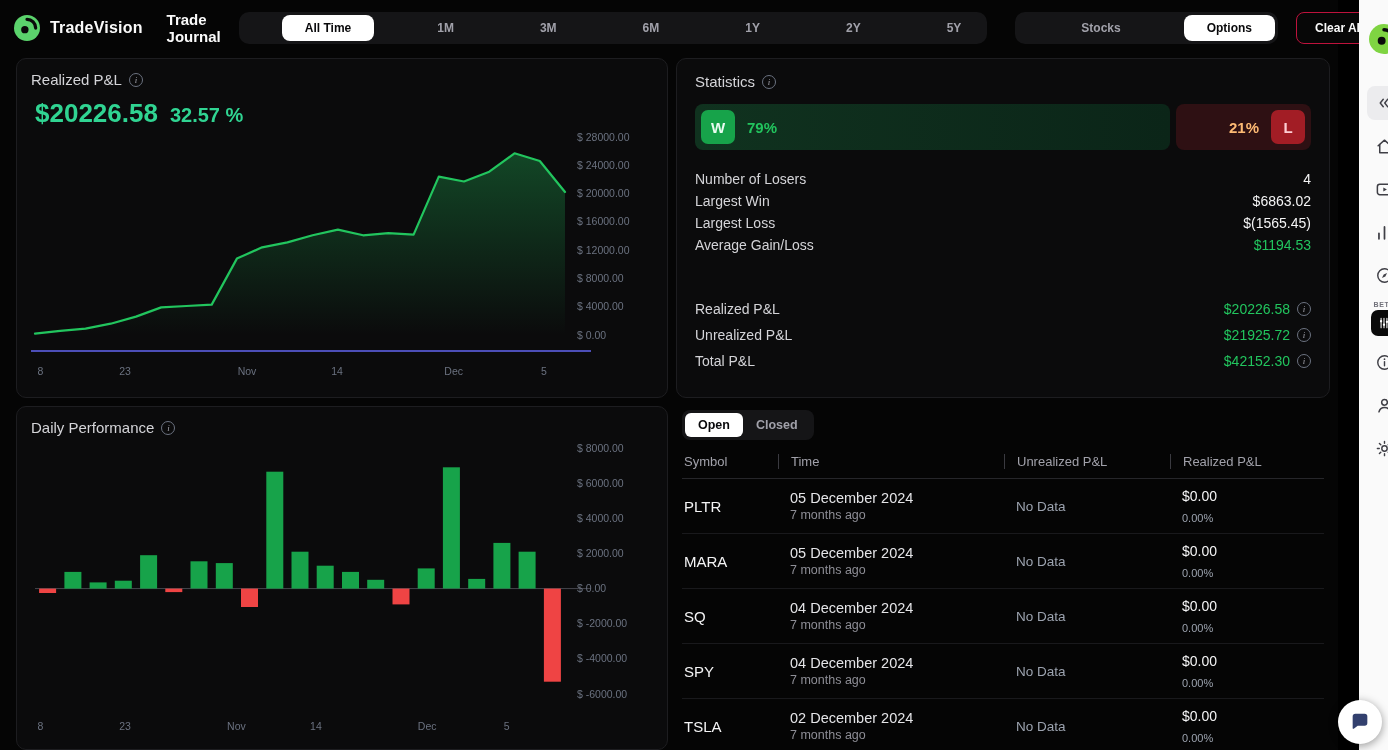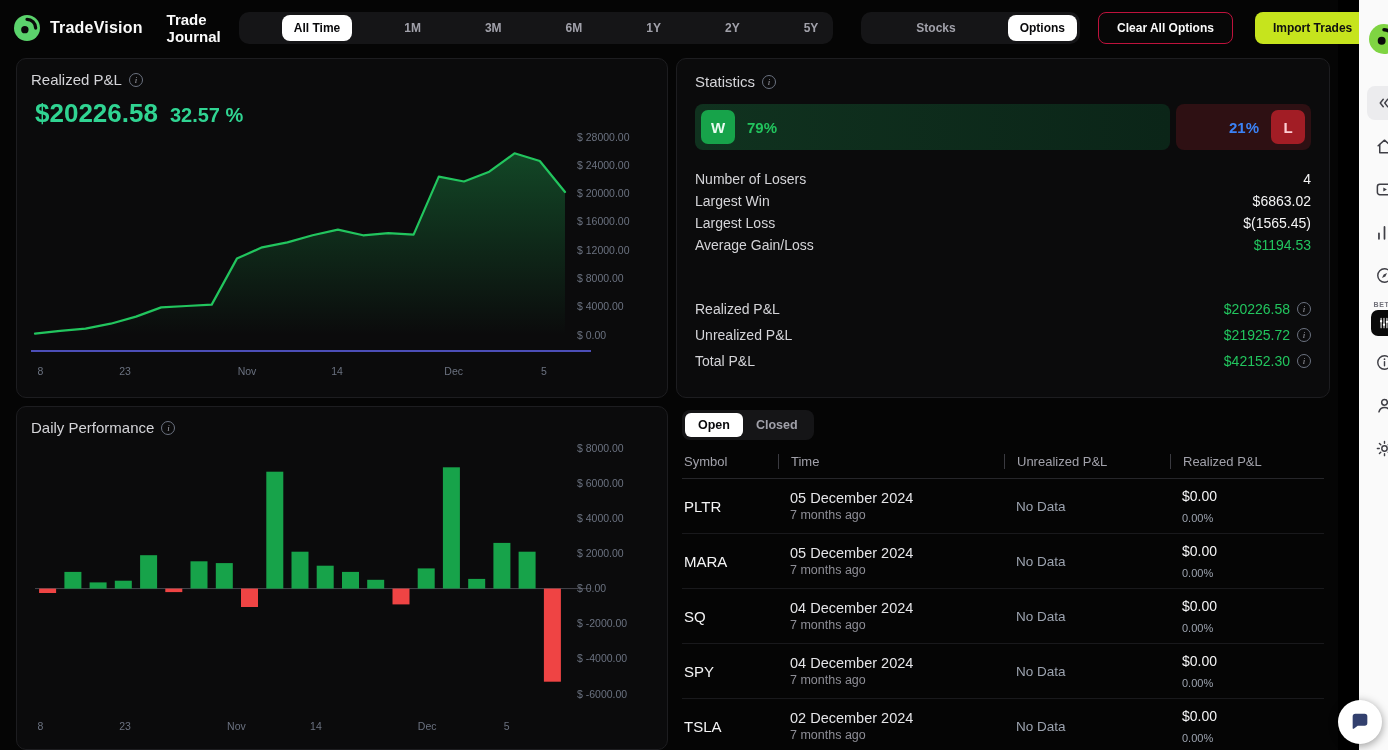--- a/index.html
+++ b/index.html
@@ -8,21 +8,21 @@
   .app{display:flex;width:1325px;height:750px;gap:21px;}
   .main{width:1338px;display:flex;flex-direction:column;background:#050505;}
 
   
   .topbar{height:56px;display:flex;align-items:center;padding:0 14px;gap:10px;flex:none;}
   .logo{width:26px;height:26px;border-radius:50%;background:#5bd36c;display:flex;align-items:center;justify-content:center;flex:none;cursor:pointer;}
   .brand{font-size:16px;font-weight:700;color:#fafafa;letter-spacing:.2px;}
   .vdiv{width:1px;height:20px;background:#3f3f46;margin:0 2px;}
   .page-title{font-size:15px;font-weight:700;color:#fafafa;}
   .seg{display:flex;align-items:center;background:#151517;border-radius:10px;padding:3px;margin-left:8px;}
-  .seg button{background:transparent;border:0;color:#a1a1aa;font:700 12px "Liberation Sans",sans-serif;padding:6px 12px;border-radius:8px;cursor:pointer;white-space:nowrap;margin-left:40px;}
+  .seg button{background:transparent;border:0;color:#a1a1aa;font:700 12px "Liberation Sans",sans-serif;padding:6px 23px;border-radius:8px;cursor:pointer;white-space:nowrap;margin-left:40px;}
   .seg button.selected{background:#fff;color:#09090b;}
   .spacer{flex:1;}
   .clear-btn{margin-left:8px;background:#070707;border:1px solid #be123c;color:#fafafa;font:700 12px "Liberation Sans",sans-serif;padding:8px 18px;border-radius:8px;cursor:pointer;white-space:nowrap;}
   .import-btn{margin-left:12px;background:#c6e41d;border:0;color:#101010;font:700 12px "Liberation Sans",sans-serif;padding:9px 18px;border-radius:8px;cursor:pointer;white-space:nowrap;}
 
   
   .content{flex:1;display:grid;grid-template-columns:652px 1fr;grid-template-rows:340px minmax(0,1fr);gap:8px;padding:2px 8px 0 16px;min-height:0;}
   .card{background:#0b0b0c;border:1px solid #1d1d20;border-radius:10px;padding:12px 14px;overflow:hidden;min-height:0;}
   .card-head{display:flex;align-items:center;gap:7px;}
   .card-title{font-size:15px;color:#d4d4d8;}
@@ -34,21 +34,21 @@
   svg.chart{display:block;width:624px;}
   text.tick{fill:#6b7280;font-size:10.5px;}
 
   
   .winloss{display:flex;gap:6px;margin-top:14px;height:46px;}
   .wl-green{flex:79;display:flex;align-items:center;gap:12px;padding:5px 6px;background:linear-gradient(90deg,#10321f,#0b2518);border-radius:8px;}
   .wl-red{flex:21;display:flex;align-items:center;justify-content:flex-end;gap:12px;padding:5px 6px;background:#2e1013;border-radius:8px;}
   .w-badge{width:34px;height:34px;border-radius:7px;background:#17a34a;color:#eafcf1;font-weight:700;font-size:15px;display:flex;align-items:center;justify-content:center;}
   .l-badge{width:34px;height:34px;border-radius:7px;background:#a21d25;color:#fecdd3;font-weight:700;font-size:15px;display:flex;align-items:center;justify-content:center;}
   .wl-pct{color:#22c55e;font-weight:700;font-size:15px;}
-  .wl-red .wl-pct{color:#3b82f6;}
+  .wl-red .wl-pct{color:#fdba74;}
   .stat-list{margin-top:18px;}
   .stat-row{display:flex;justify-content:space-between;line-height:22px;font-size:14px;}
   .stat-row .lbl{color:#d4d4d8;}
   .stat-row .val{color:#f4f4f5;}
   .val.green{color:#22c55e;}
   .pnl-list{margin-top:40px;}
   .pnl-row{display:flex;justify-content:space-between;align-items:center;line-height:26px;font-size:14px;}
   .pnl-row .lbl{color:#d4d4d8;}
   .pnl-row .val{color:#22c55e;display:flex;align-items:center;gap:7px;}
 

